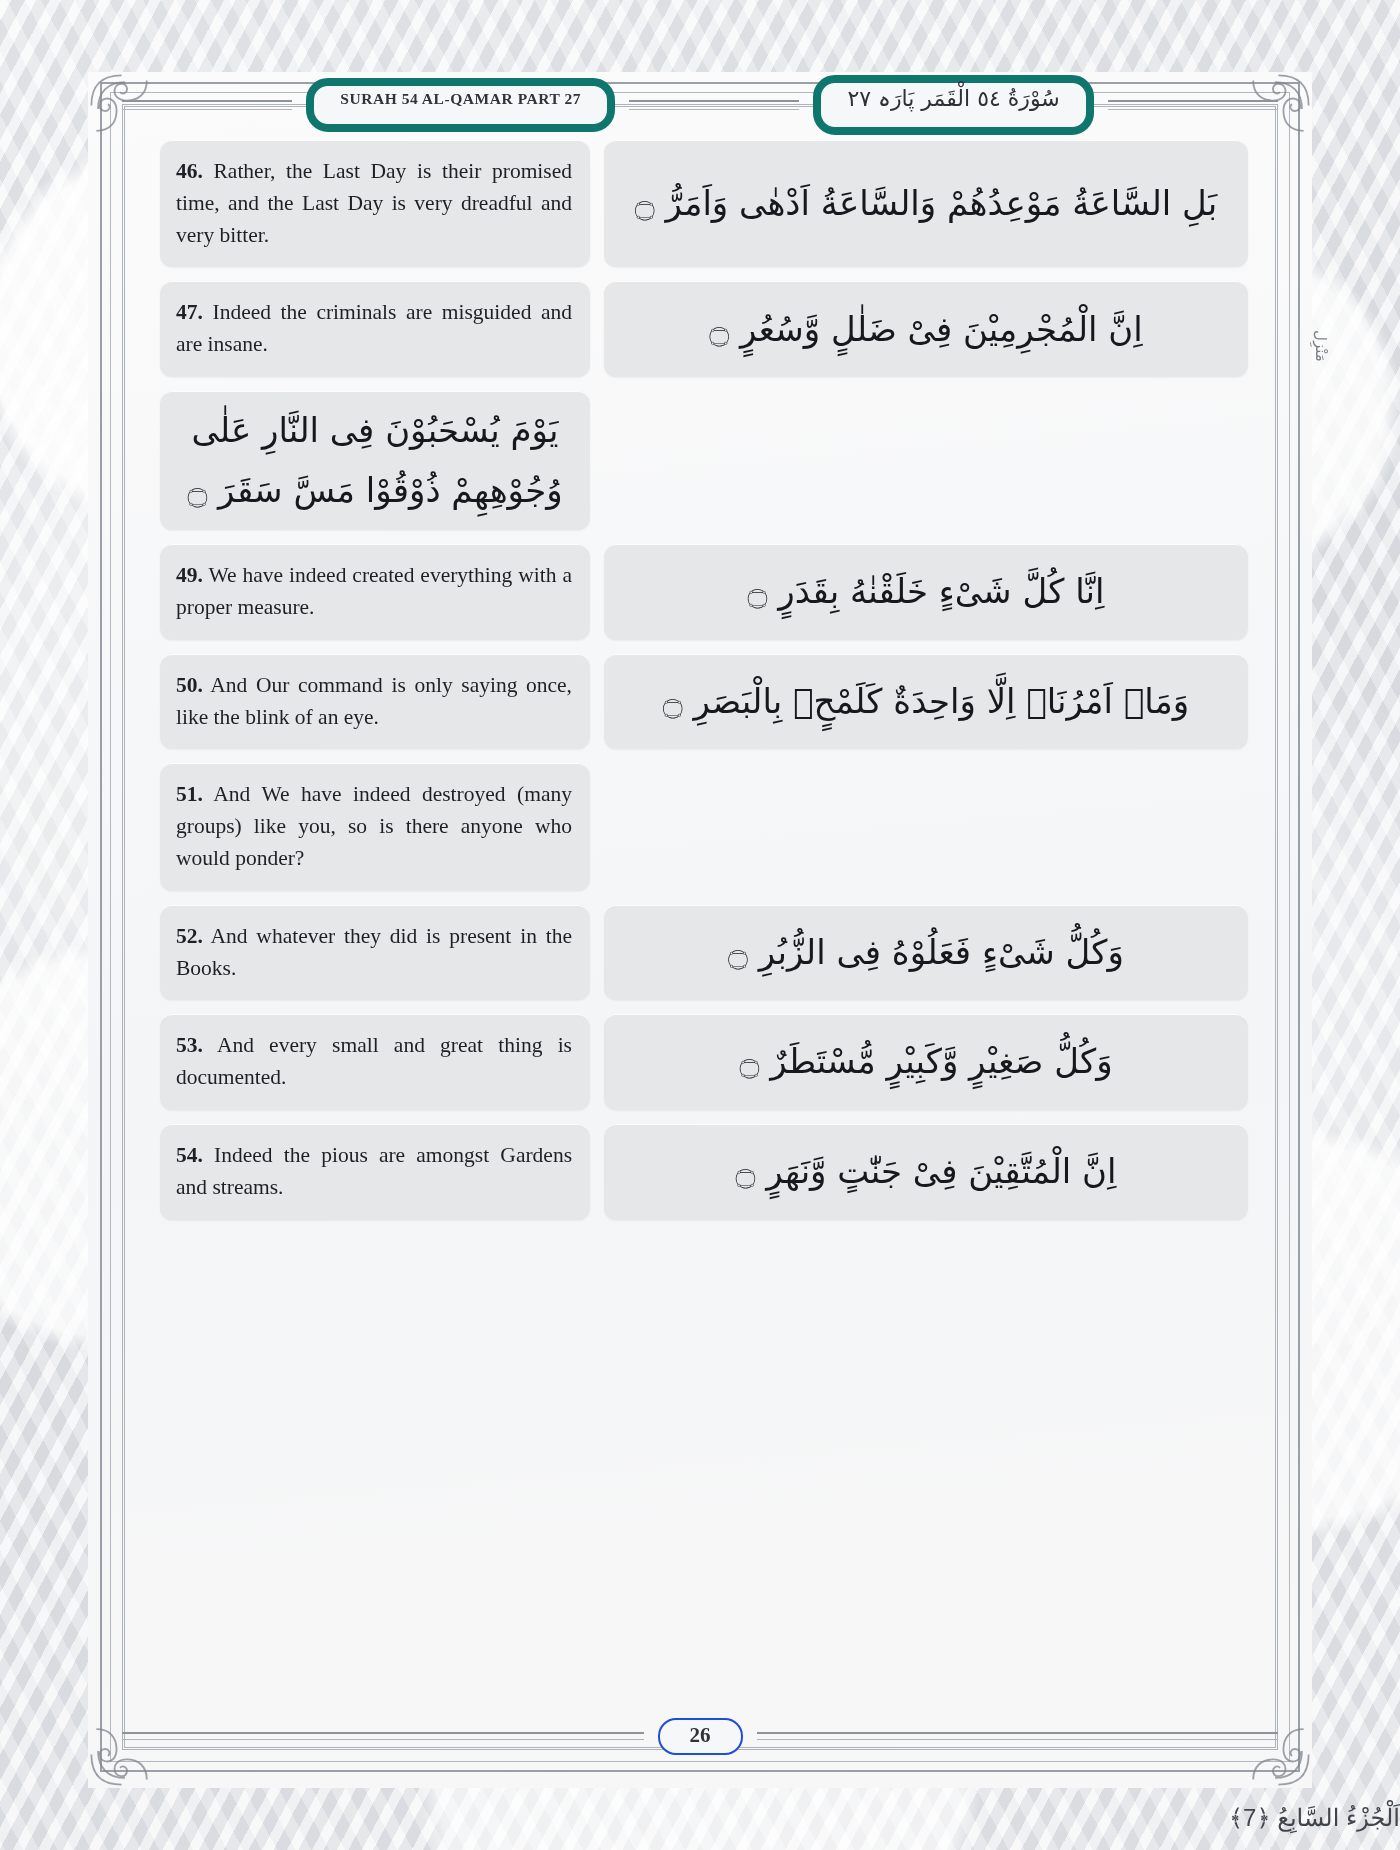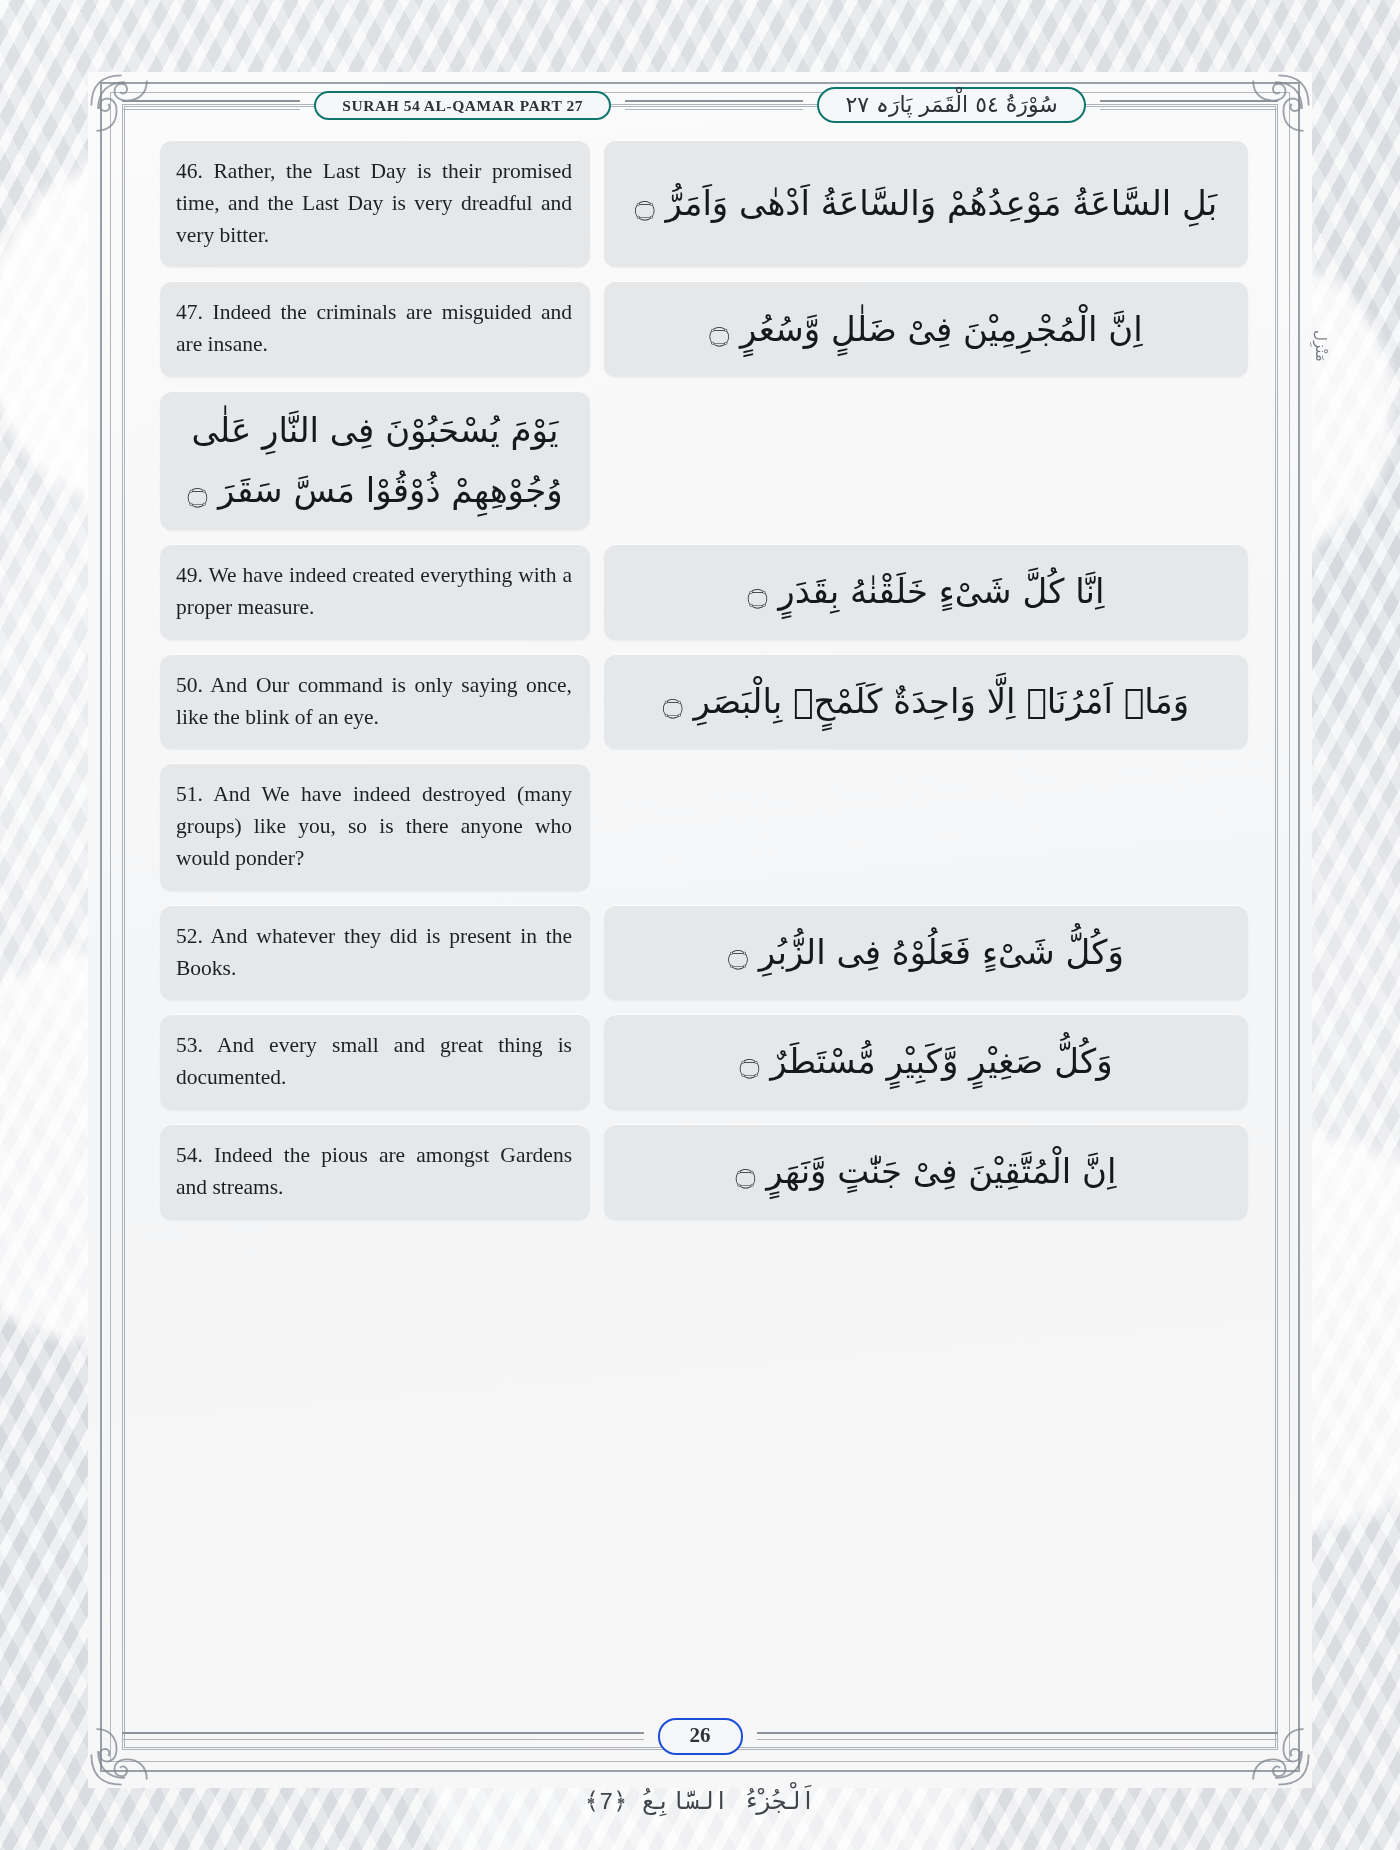--- a/index.html
+++ b/index.html
@@ -81,23 +81,23 @@
     height:46px; z-index:6;
     display:flex; align-items:center; justify-content:center;
     gap:14px;
   }
   .hdr-rule{
     flex:1; height:10px;
     border-top:2px solid #8d939b;
     border-bottom:1px solid #b0b5bc;
   }
   .hdr-pill{
-    border:2px solid #0f766e;
+    border:8px solid #0f766e;
     border-radius:22px;
-    padding:4px 26px 3px;
+    padding:4px 26px 16px;
     background:#f6f7f8;
     white-space:nowrap;
   }
   .hdr-en{
     font-family:"Liberation Serif", serif;
     font-size:15.5px; font-weight:700;
     letter-spacing:.55px;
     color:#30343a;
     font-variant:small-caps;
   }
@@ -140,21 +140,21 @@
   }
   .cell-en{
     text-align:justify;
     text-justify:inter-word;
     font-size:21.5px;
     line-height:1.48;
     color:#1d2024;
     font-family:"Liberation Serif", serif;
     display:flex; flex-direction:column; justify-content:flex-start;
   }
-  .vnum{ font-weight:400; }
+  .vnum{ font-weight:700; }
   .cell-ar{
     direction:rtl;
     text-align:center;
     font-size:34px;
     line-height:1.75;
     color:#15181c;
     font-family:"DejaVu Sans", sans-serif;
     display:flex; align-items:center; justify-content:center;
     padding:10px 16px;
   }
@@ -179,22 +179,23 @@
     font-size:21px; font-weight:600; color:#2f3238;
   }
   .colophon{
     position:absolute;
     left:0; right:0; bottom:14px;
     z-index:6;
     text-align:center;
   }
   .colo-ar{
     font-size:24px; color:#40454c; direction:rtl;
-    font-family:Liberation Mono, monospace;
-    margin-bottom:20px;
+    font-family:Liberation Sans, sans-serif;
+    margin-bottom:4px;
+    text-align:right;
   }
   .colo-url{
     font-size:16px; color:#55595f;
     font-family:"Liberation Serif", serif;
     letter-spacing:.3px;
   }
 </style>
 </head>
 <body>
 

